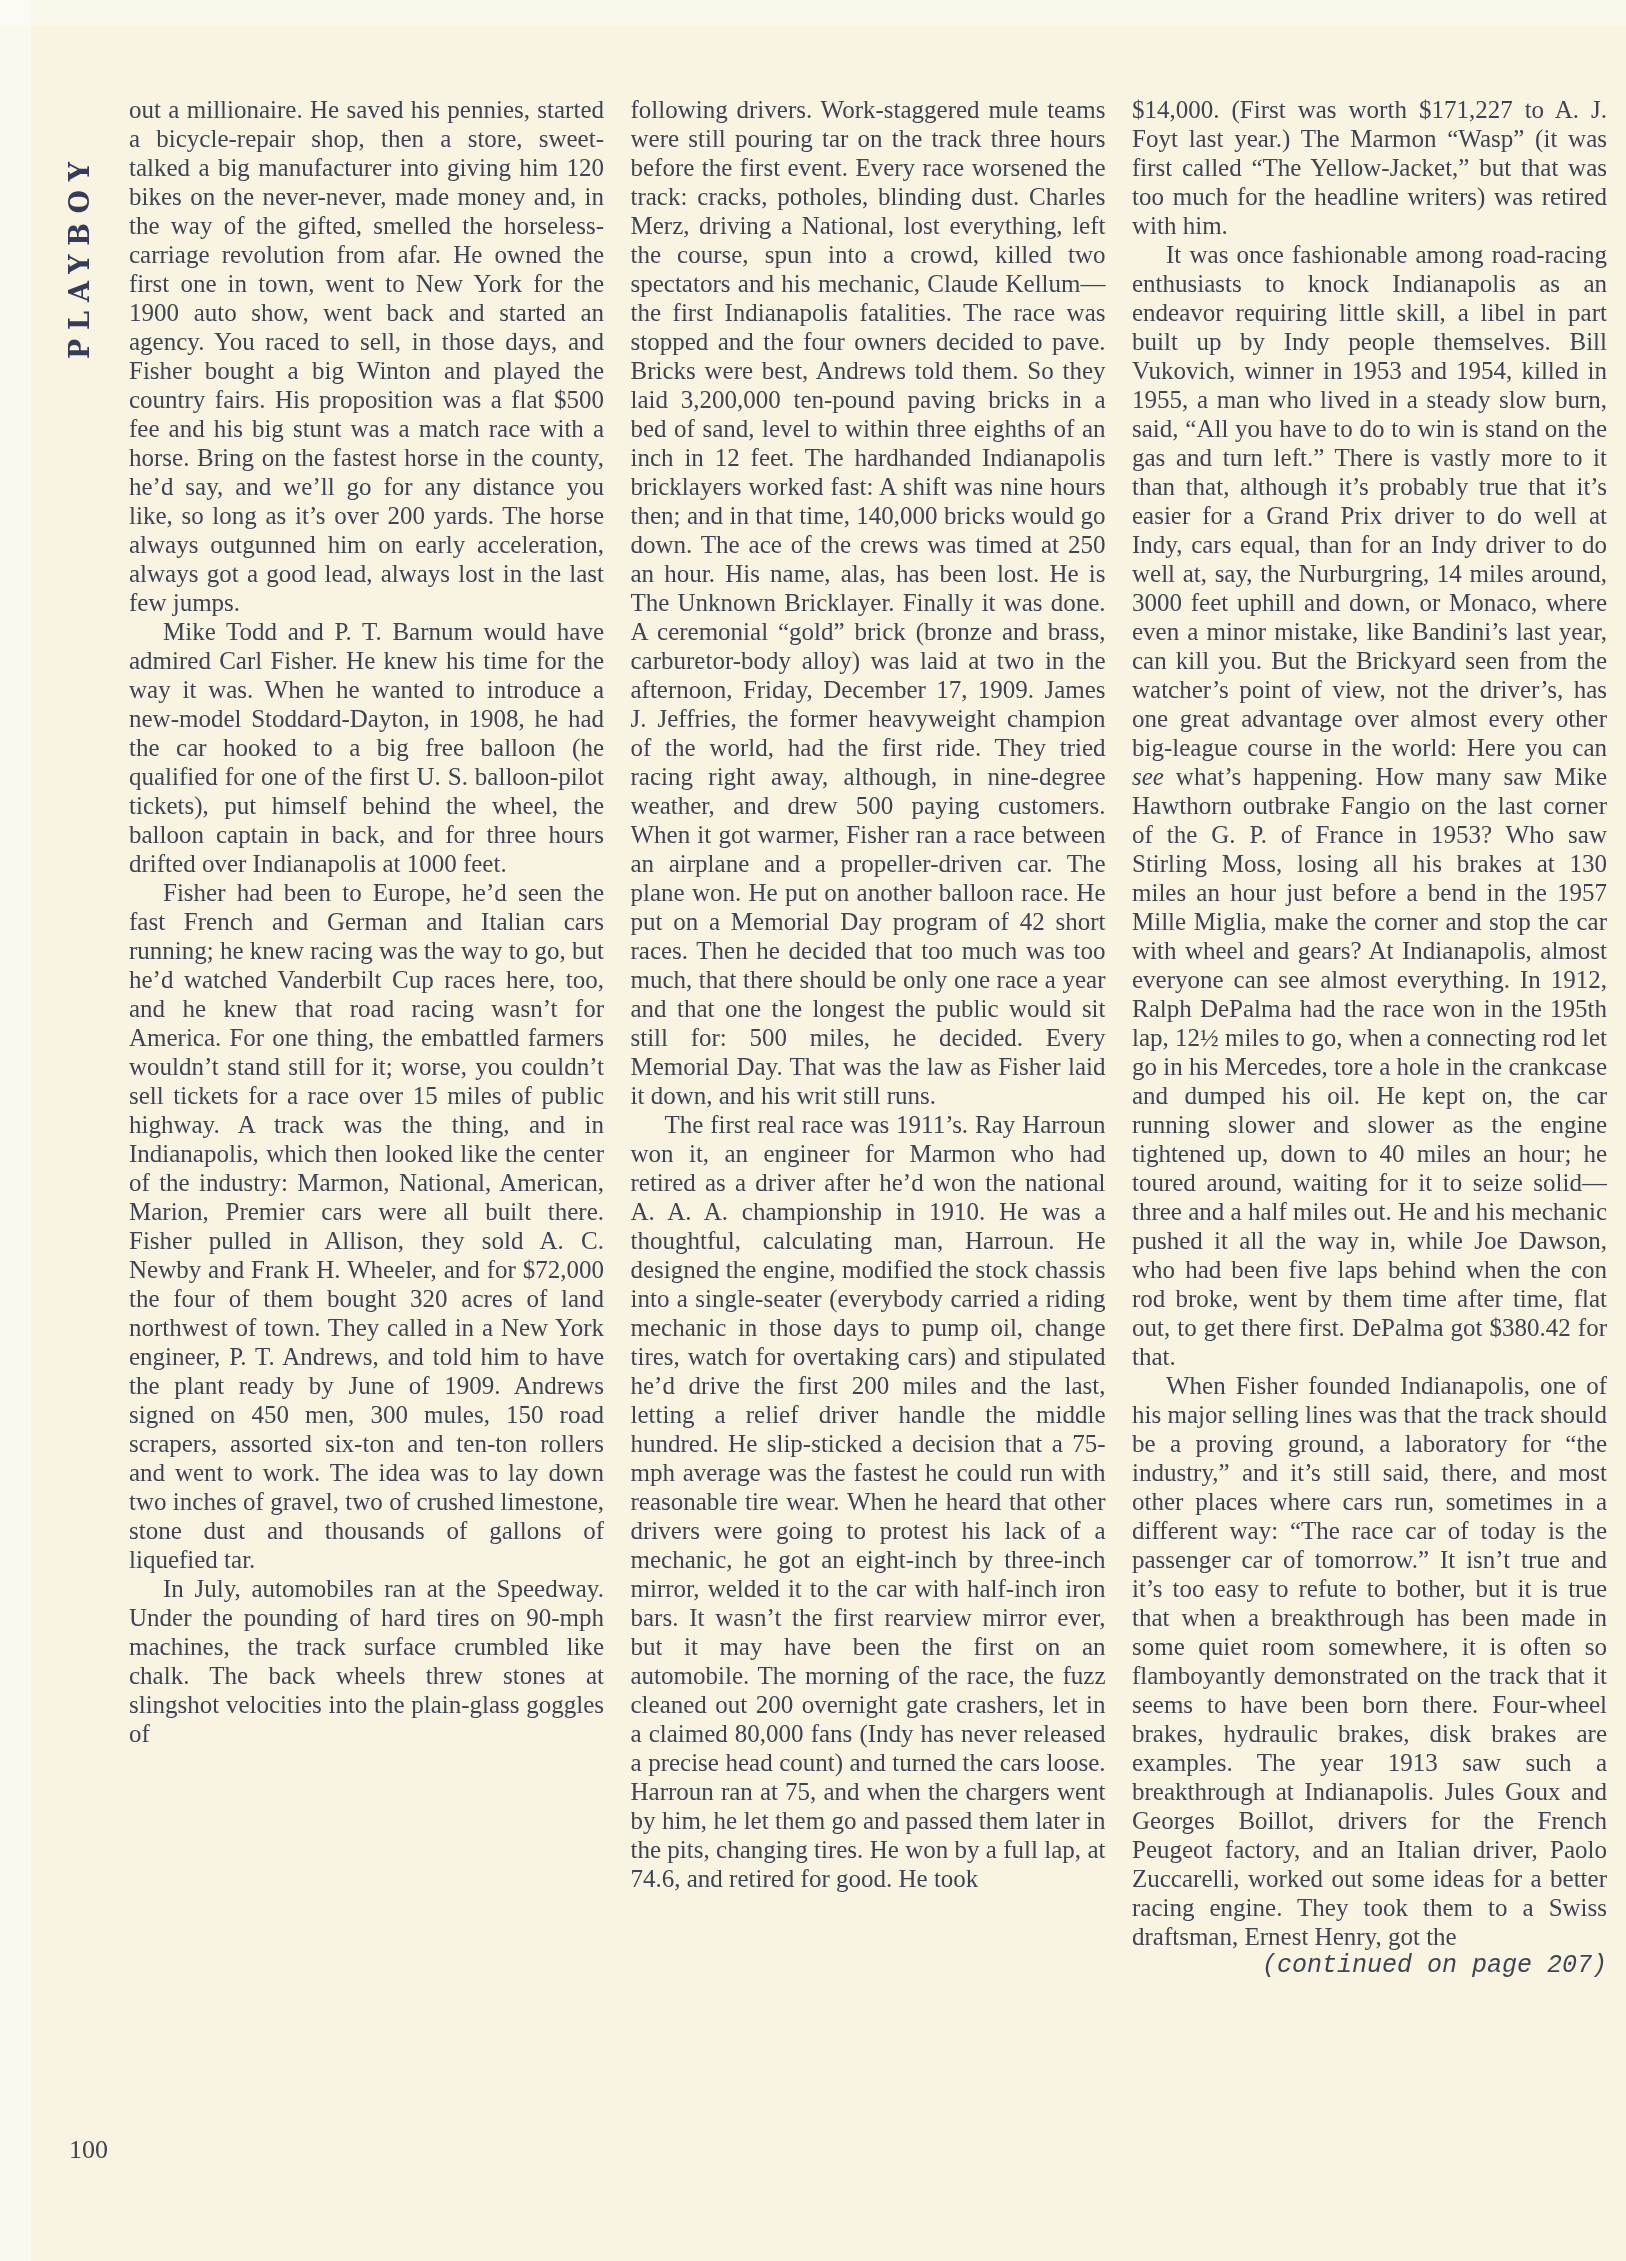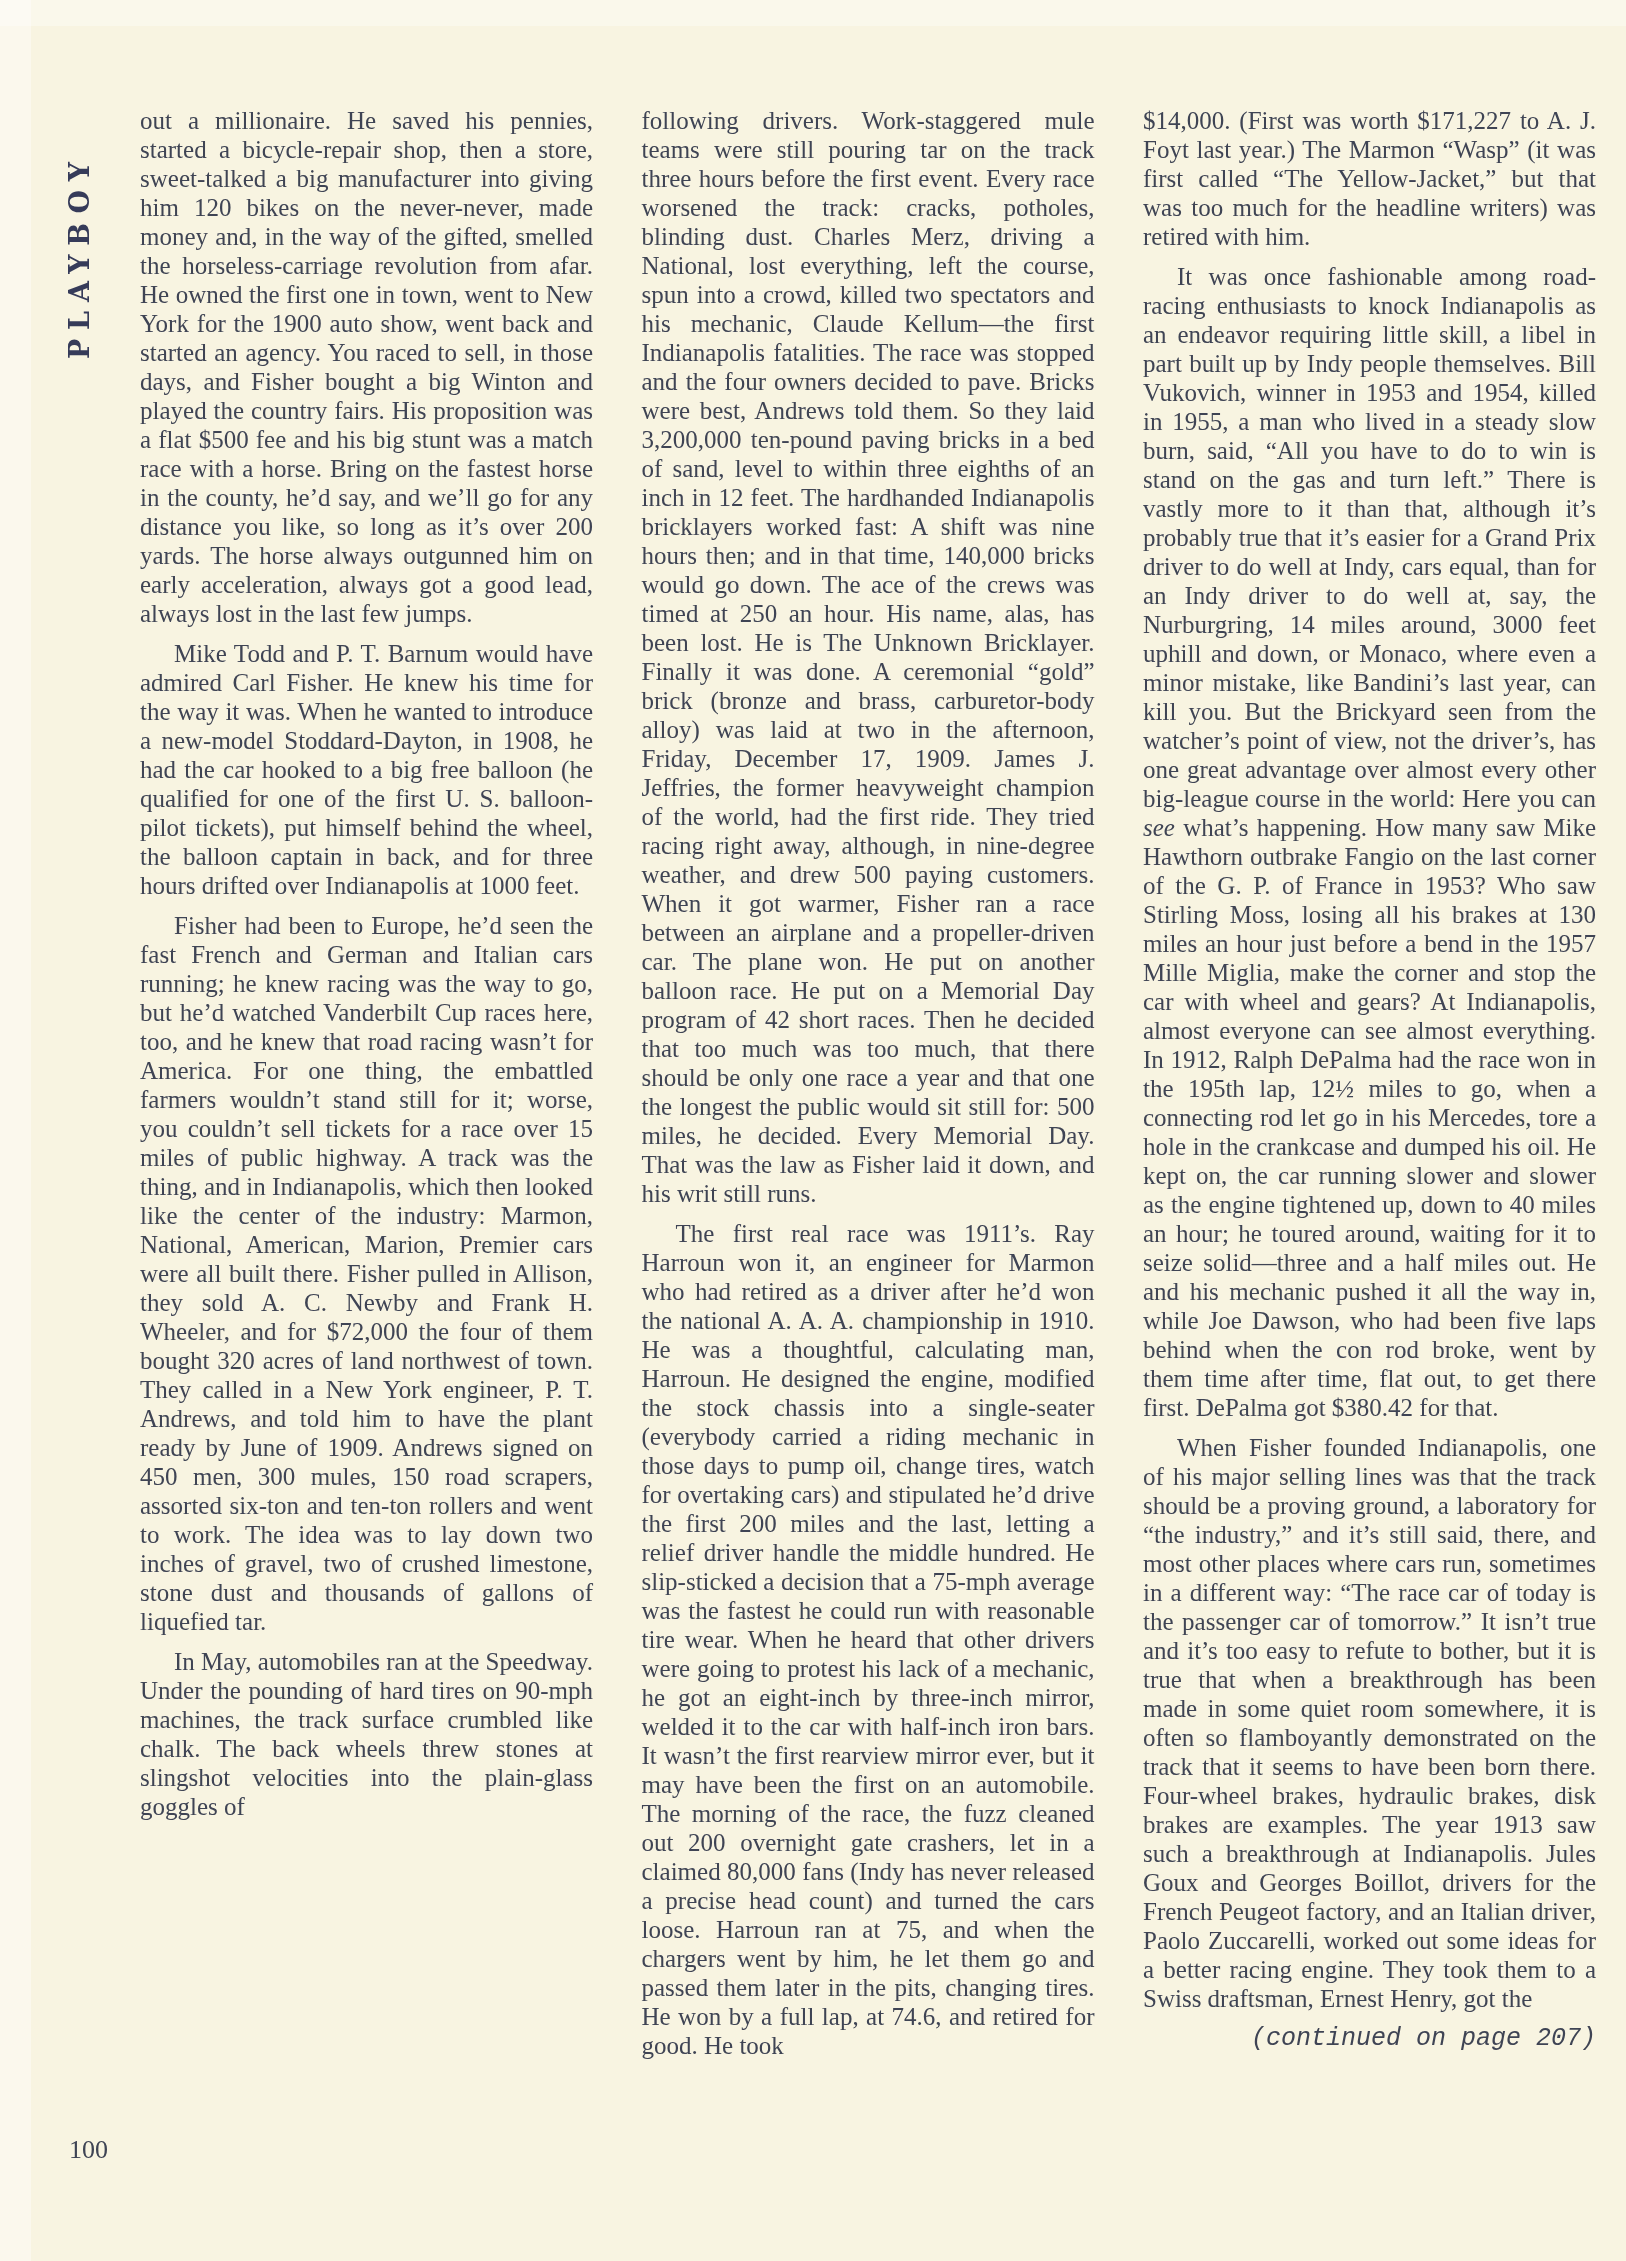--- a/index.html
+++ b/index.html
@@ -28,21 +28,21 @@
     position:absolute;left:129px;top:95px;
     display:flex;gap:26.5px;
   }
   .col{
     width:475px;height:2083px;overflow:hidden;
     font-size:25px;line-height:29px;
     color:var(--ink);
     text-align:justify;
     hyphens:auto;-webkit-hyphens:auto;
   }
-  .col p{margin:11px;}
+  .col p{margin:0;}
   .col p.indent{text-indent:34px;}
   .col p.right{text-align:right;font-family:Liberation Mono, monospace;}
   .italic{font-style:italic;}
   .page-number{
     position:absolute;left:69px;top:2135px;
     font-size:26px;color:var(--ink);
     font-family:"Liberation Serif", serif;
     text-align:right;
   }
 </style>
@@ -53,21 +53,21 @@
   <div class="edge edge-left"></div>
   <div class="edge edge-top"></div>
 
   <div class="spine">PLAYBOY</div>
 
   <div class="columns">
     <div class="col">
         <p class=""><span>out a millionaire. He saved his pennies, started a bicycle-repair shop, then a store, sweet-talked a big manufacturer into giving him 120 bikes on the never-never, made money and, in the way of the gifted, smelled the horseless-carriage revolution from afar. He owned the first one in town, went to New York for the 1900 auto show, went back and started an agency. You raced to sell, in those days, and Fisher bought a big Winton and played the country fairs. His proposition was a flat $500 fee and his big stunt was a match race with a horse. Bring on the fastest horse in the county, he’d say, and we’ll go for any distance you like, so long as it’s over 200 yards. The horse always outgunned him on early acceleration, always got a good lead, always lost in the last few jumps.</span></p>
         <p class="indent"><span>Mike Todd and P. T. Barnum would have admired Carl Fisher. He knew his time for the way it was. When he wanted to introduce a new-model Stoddard-Dayton, in 1908, he had the car hooked to a big free balloon (he qualified for one of the first U. S. balloon-pilot tickets), put himself behind the wheel, the balloon captain in back, and for three hours drifted over Indianapolis at 1000 feet.</span></p>
         <p class="indent"><span>Fisher had been to Europe, he’d seen the fast French and German and Italian cars running; he knew racing was the way to go, but he’d watched Vanderbilt Cup races here, too, and he knew that road racing wasn’t for America. For one thing, the embattled farmers wouldn’t stand still for it; worse, you couldn’t sell tickets for a race over 15 miles of public highway. A track was the thing, and in Indianapolis, which then looked like the center of the industry: Marmon, National, American, Marion, Premier cars were all built there. Fisher pulled in Allison, they sold A. C. Newby and Frank H. Wheeler, and for $72,000 the four of them bought 320 acres of land northwest of town. They called in a New York engineer, P. T. Andrews, and told him to have the plant ready by June of 1909. Andrews signed on 450 men, 300 mules, 150 road scrapers, assorted six-ton and ten-ton rollers and went to work. The idea was to lay down two inches of gravel, two of crushed limestone, stone dust and thousands of gallons of liquefied tar.</span></p>
-        <p class="indent"><span>In May, automobiles ran at the Speedway. Under the pounding of hard tires on 90-mph machines, the track surface crumbled like chalk. The back wheels threw stones at slingshot velocities into the plain-glass goggles of</span></p>
+        <p class="indent"><span>In July, automobiles ran at the Speedway. Under the pounding of hard tires on 90-mph machines, the track surface crumbled like chalk. The back wheels threw stones at slingshot velocities into the plain-glass goggles of</span></p>
       </div>
     <div class="col">
         <p class=""><span>following drivers. Work-staggered mule teams were still pouring tar on the track three hours before the first event. Every race worsened the track: cracks, potholes, blinding dust. Charles Merz, driving a National, lost everything, left the course, spun into a crowd, killed two spectators and his mechanic, Claude Kellum—the first Indianapolis fatalities. The race was stopped and the four owners decided to pave. Bricks were best, Andrews told them. So they laid 3,200,000 ten-pound paving bricks in a bed of sand, level to within three eighths of an inch in 12 feet. The hardhanded Indianapolis bricklayers worked fast: A shift was nine hours then; and in that time, 140,000 bricks would go down. The ace of the crews was timed at 250 an hour. His name, alas, has been lost. He is The Unknown Bricklayer. Finally it was done. A ceremonial “gold” brick (bronze and brass, carburetor-body alloy) was laid at two in the afternoon, Friday, December 17, 1909. James J. Jeffries, the former heavyweight champion of the world, had the first ride. They tried racing right away, although, in nine-degree weather, and drew 500 paying customers. When it got warmer, Fisher ran a race between an airplane and a propeller-driven car. The plane won. He put on another balloon race. He put on a Memorial Day program of 42 short races. Then he decided that too much was too much, that there should be only one race a year and that one the longest the public would sit still for: 500 miles, he decided. Every Memorial Day. That was the law as Fisher laid it down, and his writ still runs.</span></p>
         <p class="indent"><span>The first real race was 1911’s. Ray Harroun won it, an engineer for Marmon who had retired as a driver after he’d won the national A. A. A. championship in 1910. He was a thoughtful, calculating man, Harroun. He designed the engine, modified the stock chassis into a single-seater (everybody carried a riding mechanic in those days to pump oil, change tires, watch for overtaking cars) and stipulated he’d drive the first 200 miles and the last, letting a relief driver handle the middle hundred. He slip-sticked a decision that a 75-mph average was the fastest he could run with reasonable tire wear. When he heard that other drivers were going to protest his lack of a mechanic, he got an eight-inch by three-inch mirror, welded it to the car with half-inch iron bars. It wasn’t the first rearview mirror ever, but it may have been the first on an automobile. The morning of the race, the fuzz cleaned out 200 overnight gate crashers, let in a claimed 80,000 fans (Indy has never released a precise head count) and turned the cars loose. Harroun ran at 75, and when the chargers went by him, he let them go and passed them later in the pits, changing tires. He won by a full lap, at 74.6, and retired for good. He took</span></p>
       </div>
     <div class="col">
         <p class=""><span>$14,000. (First was worth $171,227 to A. J. Foyt last year.) The Marmon “Wasp” (it was first called “The Yellow-Jacket,” but that was too much for the headline writers) was retired with him.</span></p>
         <p class="indent"><span>It was once fashionable among road-racing enthusiasts to knock Indianapolis as an endeavor requiring little skill, a libel in part built up by Indy people themselves. Bill Vukovich, winner in 1953 and 1954, killed in 1955, a man who lived in a steady slow burn, said, “All you have to do to win is stand on the gas and turn left.” There is vastly more to it than that, although it’s probably true that it’s easier for a Grand Prix driver to do well at Indy, cars equal, than for an Indy driver to do well at, say, the Nurburgring, 14 miles around, 3000 feet uphill and down, or Monaco, where even a minor mistake, like Bandini’s last year, can kill you. But the Brickyard seen from the watcher’s point of view, not the driver’s, has one great advantage over almost every other big-league course in the world: Here you can </span><span class="italic">see</span><span> what’s happening. How many saw Mike Hawthorn outbrake Fangio on the last corner of the G. P. of France in 1953? Who saw Stirling Moss, losing all his brakes at 130 miles an hour just before a bend in the 1957 Mille Miglia, make the corner and stop the car with wheel and gears? At Indianapolis, almost everyone can see almost everything. In 1912, Ralph DePalma had the race won in the 195th lap, 12½ miles to go, when a connecting rod let go in his Mercedes, tore a hole in the crankcase and dumped his oil. He kept on, the car running slower and slower as the engine tightened up, down to 40 miles an hour; he toured around, waiting for it to seize solid—three and a half miles out. He and his mechanic pushed it all the way in, while Joe Dawson, who had been five laps behind when the con rod broke, went by them time after time, flat out, to get there first. DePalma got $380.42 for that.</span></p>
         <p class="indent"><span>When Fisher founded Indianapolis, one of his major selling lines was that the track should be a proving ground, a laboratory for “the industry,” and it’s still said, there, and most other places where cars run, sometimes in a different way: “The race car of today is the passenger car of tomorrow.” It isn’t true and it’s too easy to refute to bother, but it is true that when a breakthrough has been made in some quiet room somewhere, it is often so flamboyantly demonstrated on the track that it seems to have been born there. Four-wheel brakes, hydraulic brakes, disk brakes are examples. The year 1913 saw such a breakthrough at Indianapolis. Jules Goux and Georges Boillot, drivers for the French Peugeot factory, and an Italian driver, Paolo Zuccarelli, worked out some ideas for a better racing engine. They took them to a Swiss draftsman, Ernest Henry, got the</span></p>
         <p class=" right"><span class="italic">(continued on page 207)</span></p>

